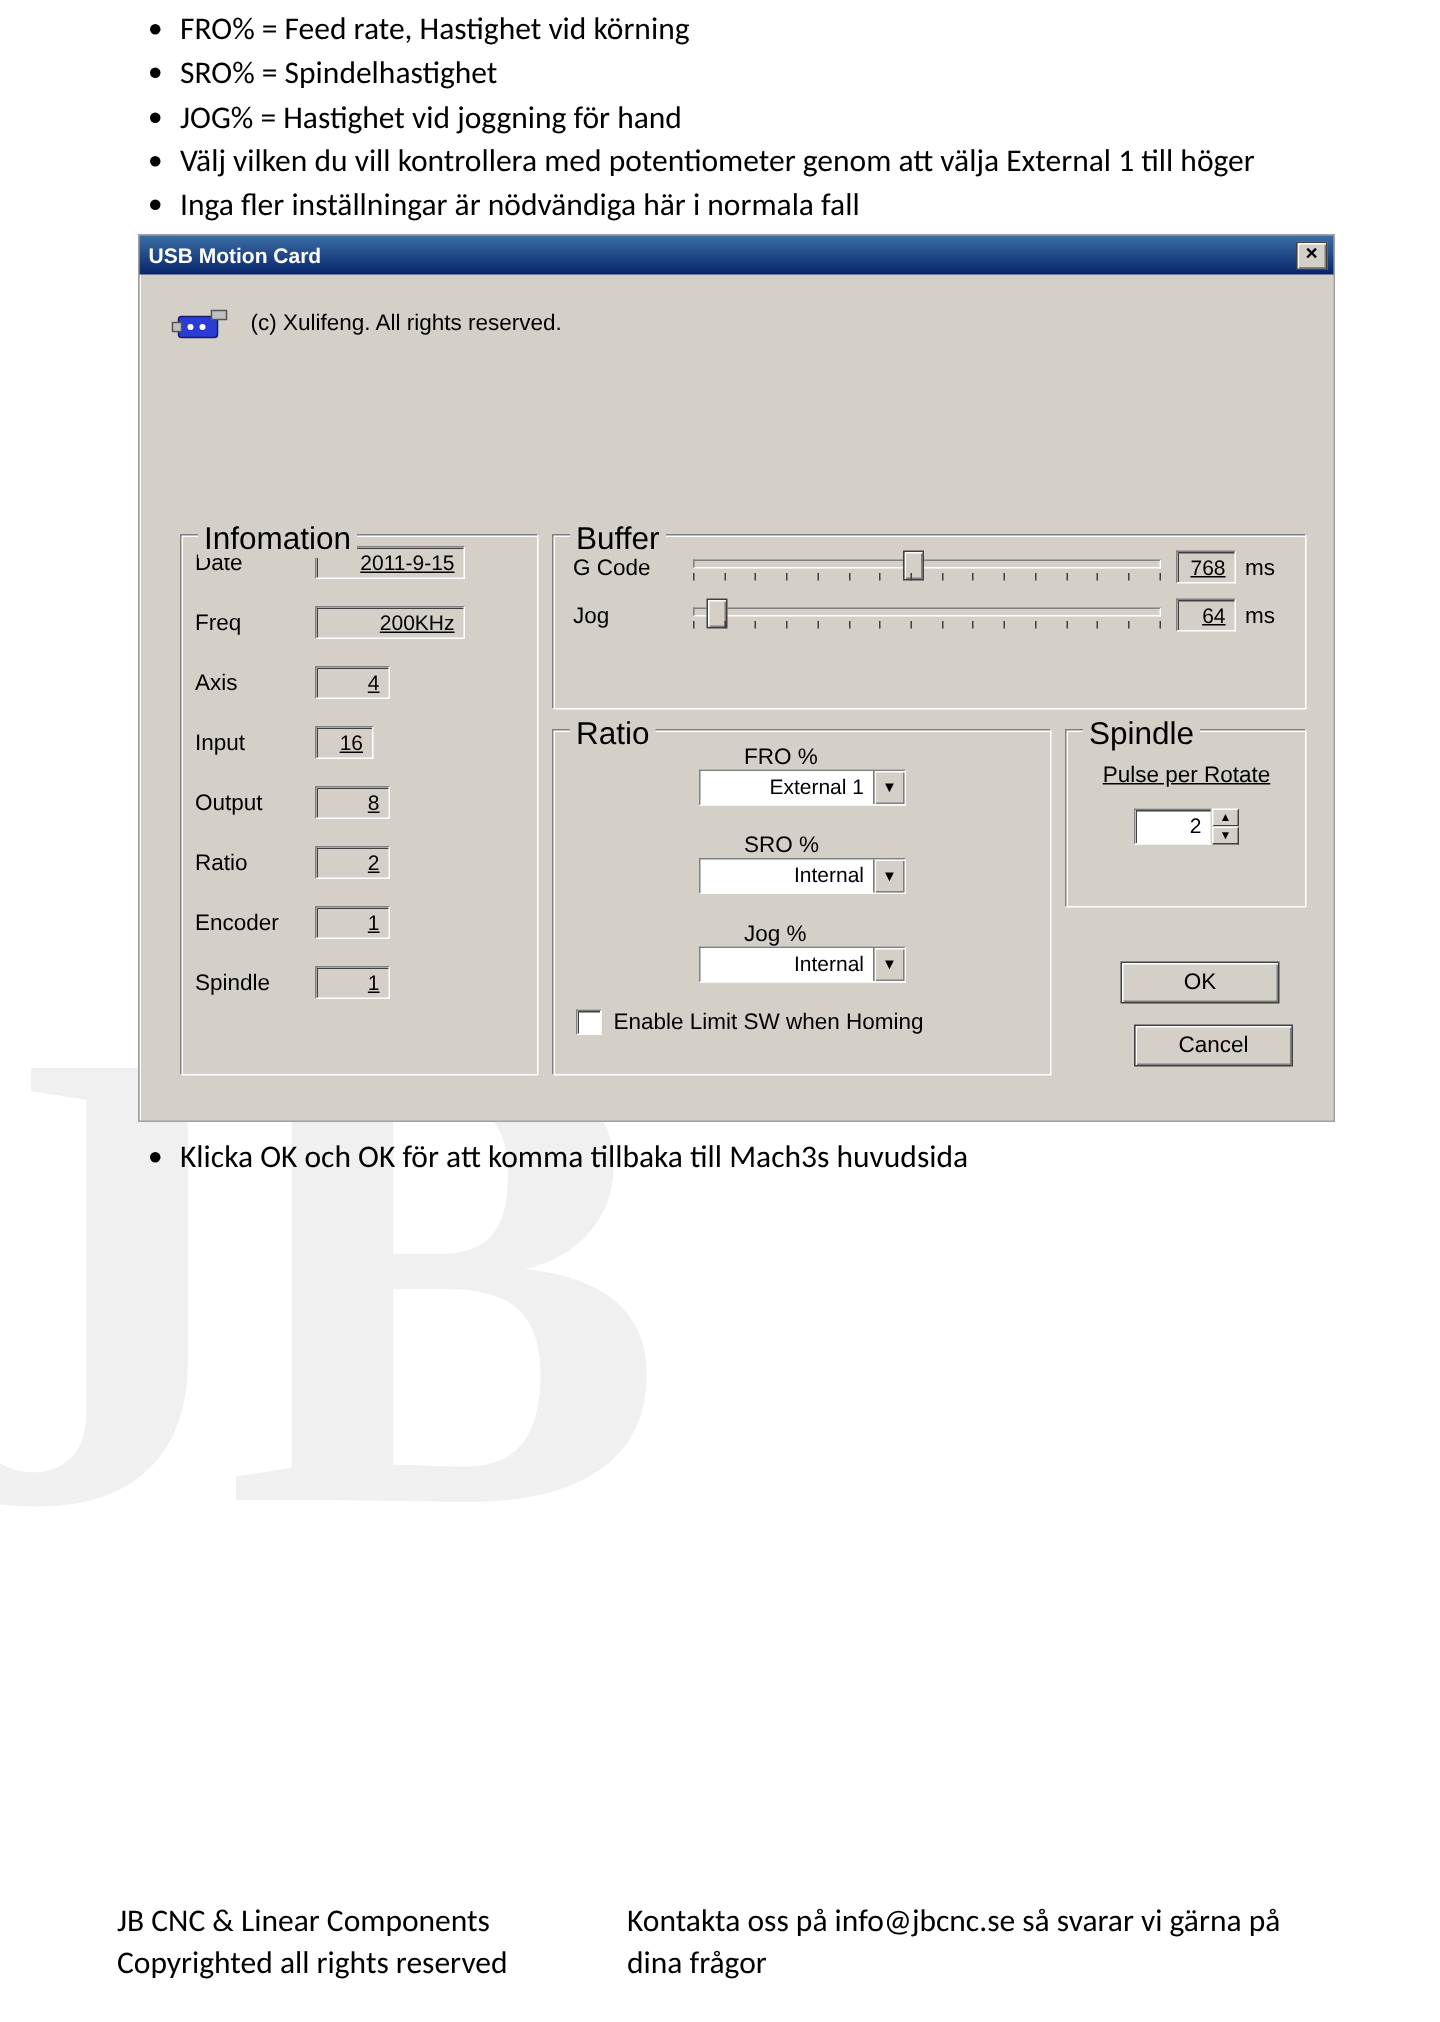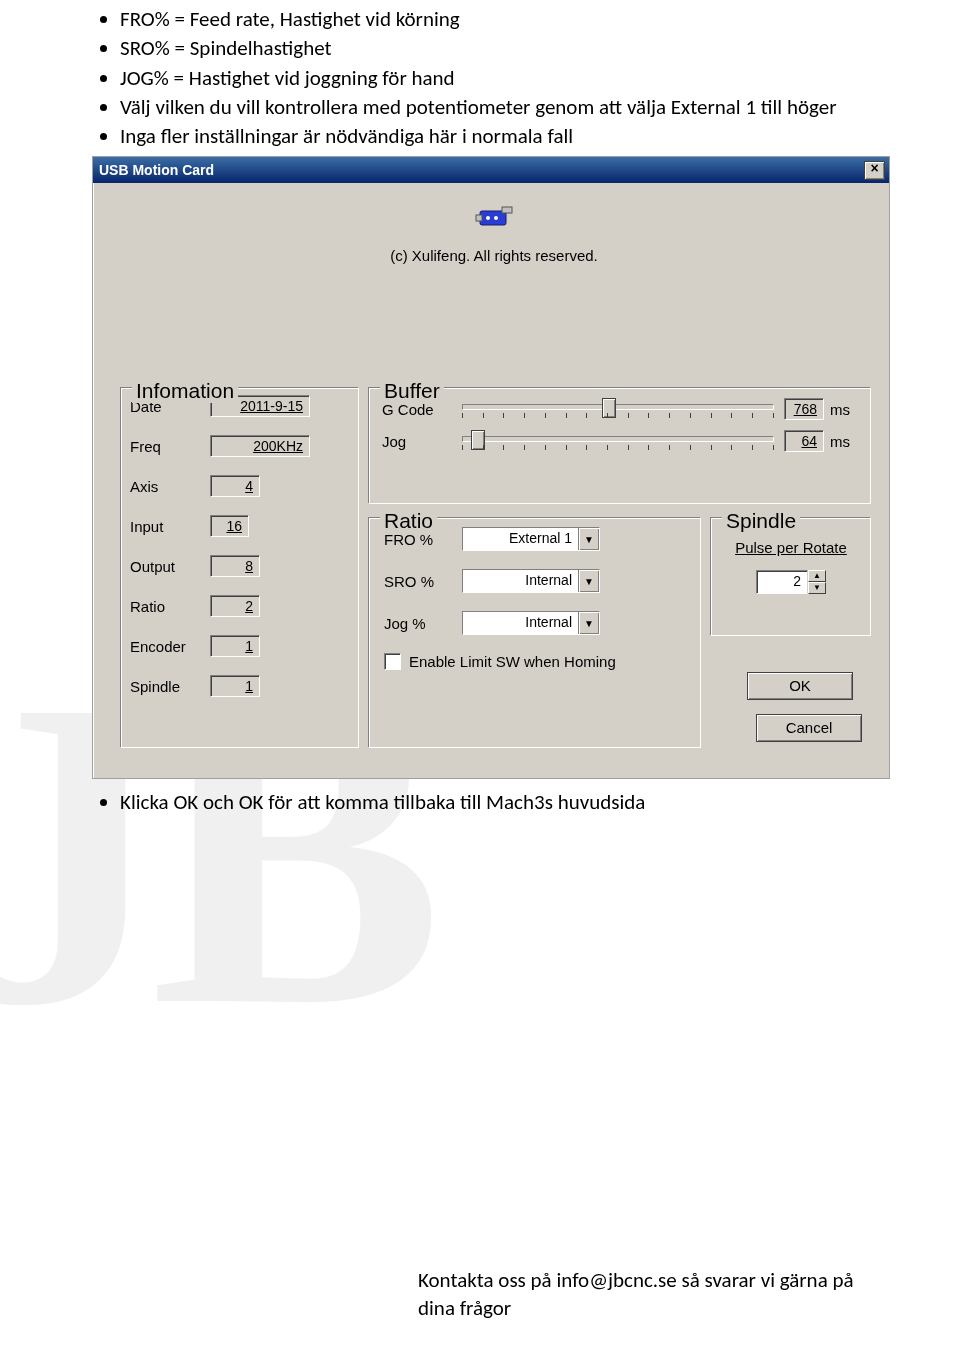--- a/index.html
+++ b/index.html
@@ -73,21 +73,20 @@
   .dlg-body {
     padding: 14px 14px 18px 14px;
     position: relative;
   }
   .about {
     display: flex;
     align-items: center;
     gap: 14px;
     margin-bottom: 14px;
     margin-left: 6px;
-    flex-direction: column;
   }
   .about-icon {
     width: 40px; height: 36px;
     position: relative;
   }
   .about-icon svg { width:40px; height:36px; }
 
   .groupbox {
     position: absolute;
     border: 1px solid #fff;
@@ -143,21 +142,21 @@
     position:absolute; top:1px; width:12px; height:18px;
     background:#d4d0c8;
     border:1px solid #404040;
     box-shadow: 1px 1px 0 #fff inset, -1px -1px 0 #808080 inset;
   }
   .slider .ticks { position:absolute; left:4px; right:4px; top:16px; height:6px; display:flex; justify-content:space-between; }
   .slider .ticks span { width:1px; height:5px; background:#404040; }
   .buf-val { width: 40px; }
   .buf-unit { width: 28px; margin-left:6px; }
 
-  .ratio-row { display:flex; align-items:center; margin: 8px 14px 18px 14px; }
+  .ratio-row { display:flex; align-items:center; margin: 8px 14px 18px 14px; flex-direction: column; }
   .ratio-row:first-of-type { margin-top: 26px; }
   .ratio-lbl { width: 78px; }
   .combo {
     display:flex; width: 138px; height:24px;
     border:1px solid #808080;
     border-right-color:#fff; border-bottom-color:#fff;
     background:#fff;
     box-sizing:border-box;
   }
   .combo .ctext { flex:1; padding:2px 6px; text-align:right; font-size:14px; }
@@ -397,14 +396,18 @@
       </div>
     </div>
   </div>
 
   <ul class="doc-list after">
     <li>Klicka OK och OK för att komma tillbaka till Mach3s huvudsida</li>
   </ul>
 </div>
 
 <div class="footer">
+  <div class="left">
+    <div>JB CNC &amp; Linear Components</div>
+    <div>Copyrighted all rights reserved</div>
+  </div>
   <div class="right">Kontakta oss på info@jbcnc.se så svarar vi gärna på dina frågor</div>
 </div>
 
 </body></html>

